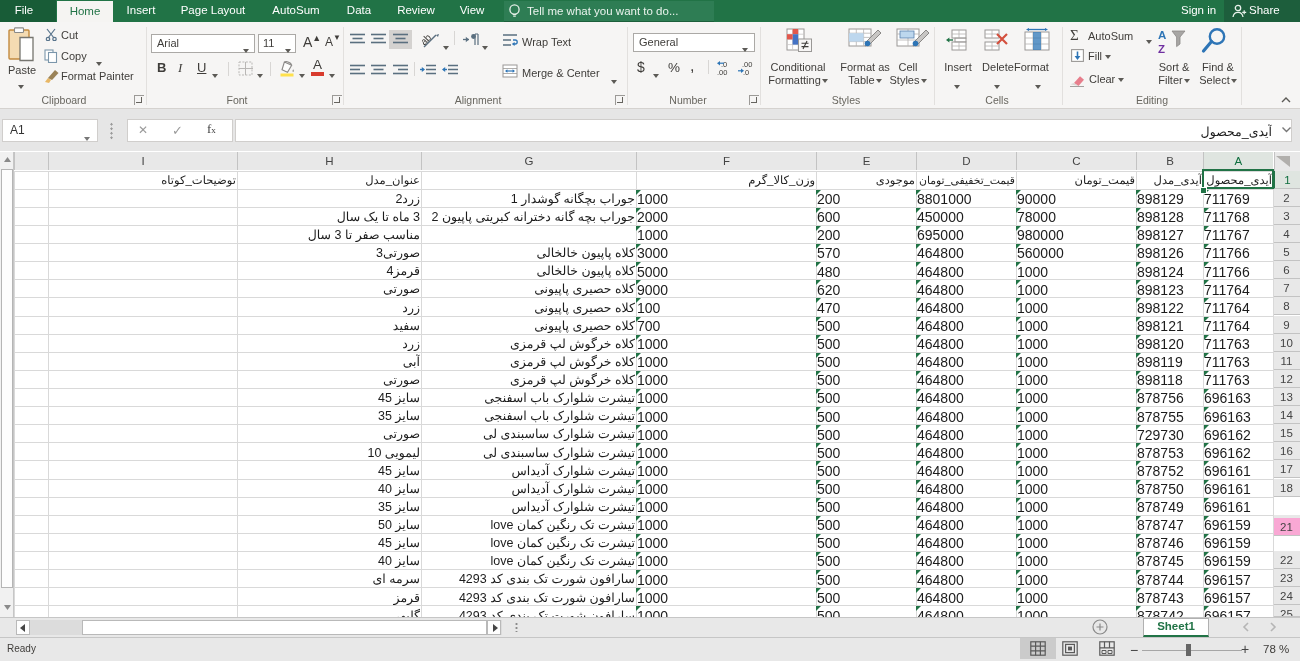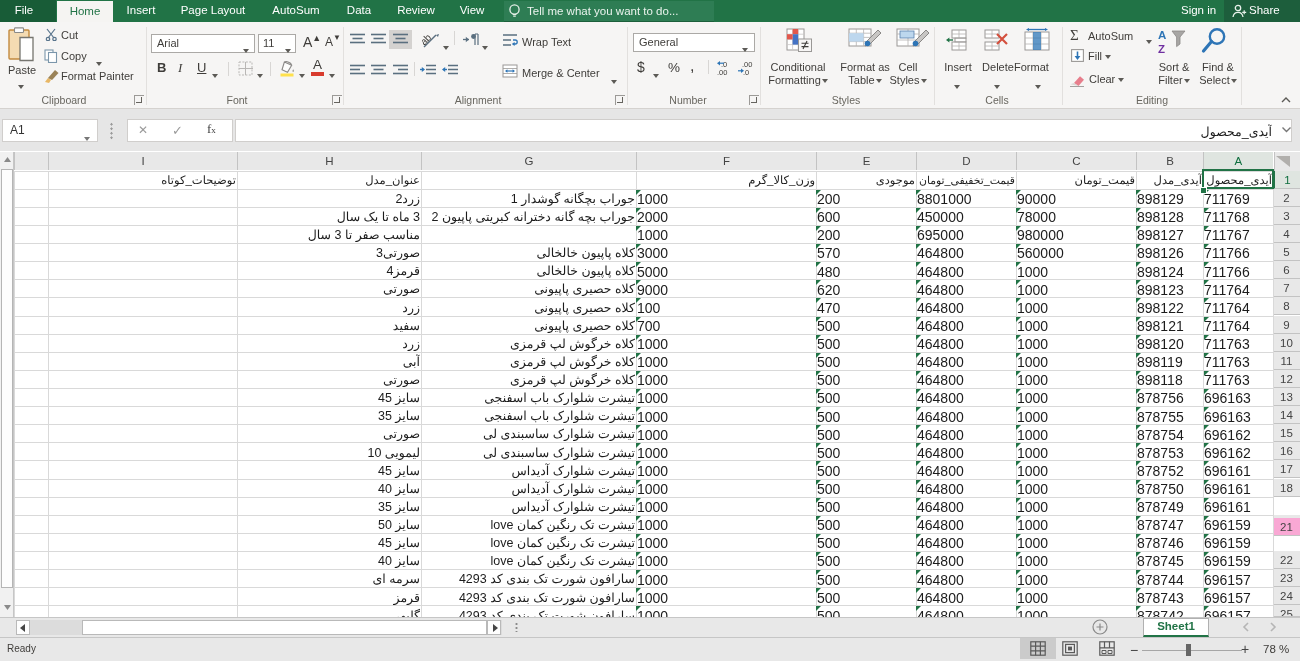--- a/index.html
+++ b/index.html
@@ -592,21 +592,21 @@
 <div class="cellnum" style="left:917px;top:407.5px">464800</div>
 <div class="tri" style="left:916px;top:407.1px"></div>
 <div class="cellnum" style="left:817px;top:407.5px">500</div>
 <div class="tri" style="left:816px;top:407.1px"></div>
 <div class="cellnum" style="left:637px;top:407.5px">1000</div>
 <div class="tri" style="left:636px;top:407.1px"></div>
 <div class="fa" style="left:422px;width:213px;top:407.3px">تیشرت شلوارک باب اسفنجی</div>
 <div class="fa" style="left:238px;width:182px;top:407.3px">سایز 35</div>
 <div class="cellnum" style="left:1204px;top:425.6px">696162</div>
 <div class="tri" style="left:1204px;top:425.2px"></div>
-<div class="cellnum" style="left:1137px;top:425.6px">878754</div>
+<div class="cellnum" style="left:1137px;top:425.6px">729730</div>
 <div class="tri" style="left:1136px;top:425.2px"></div>
 <div class="cellnum" style="left:1017px;top:425.6px">1000</div>
 <div class="tri" style="left:1016px;top:425.2px"></div>
 <div class="cellnum" style="left:917px;top:425.6px">464800</div>
 <div class="tri" style="left:916px;top:425.2px"></div>
 <div class="cellnum" style="left:817px;top:425.6px">500</div>
 <div class="tri" style="left:816px;top:425.2px"></div>
 <div class="cellnum" style="left:637px;top:425.6px">1000</div>
 <div class="tri" style="left:636px;top:425.2px"></div>
 <div class="fa" style="left:422px;width:213px;top:425.4px">تیشرت شلوارک ساسبندی لی</div>

